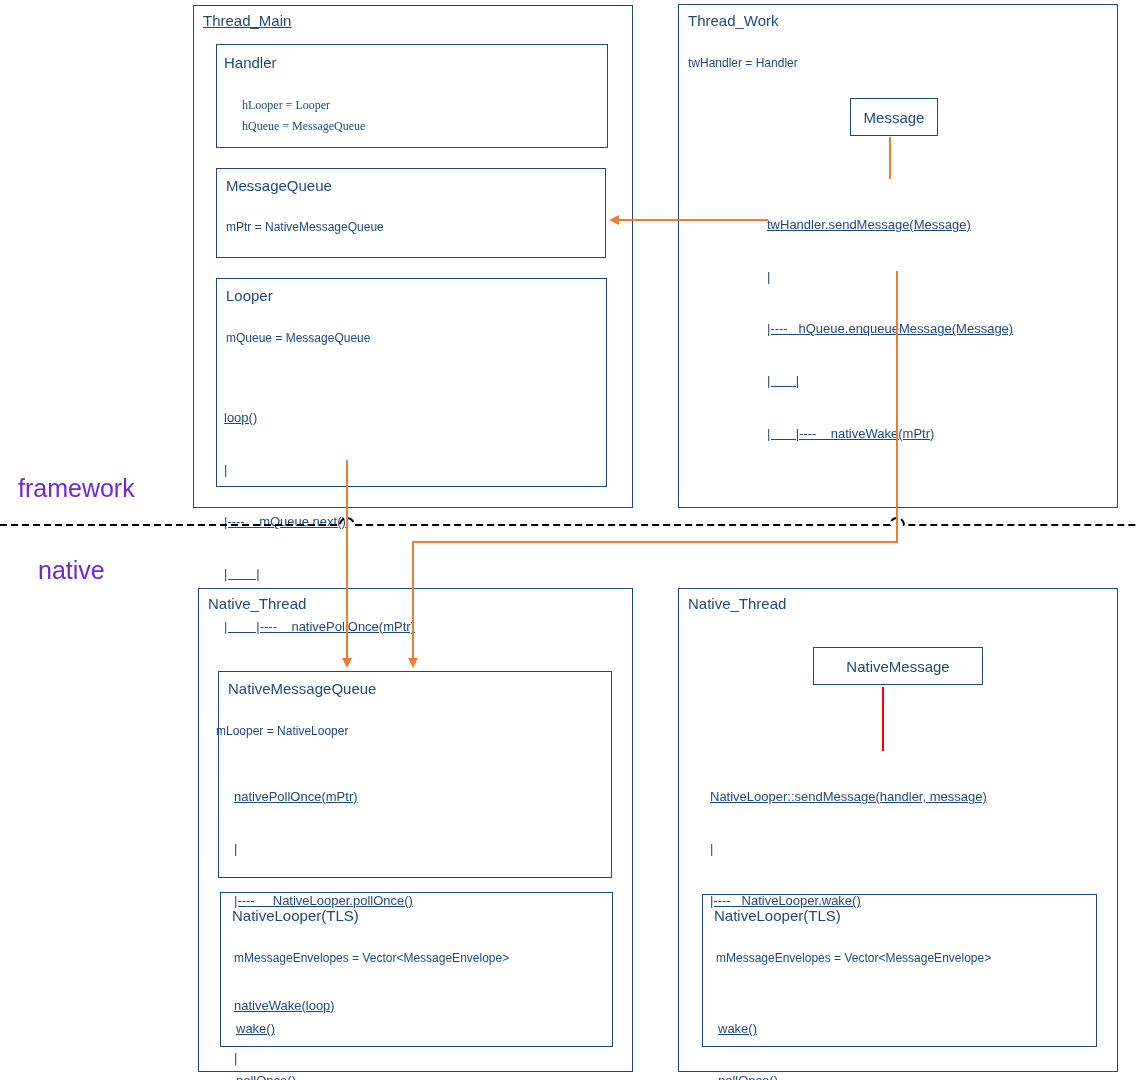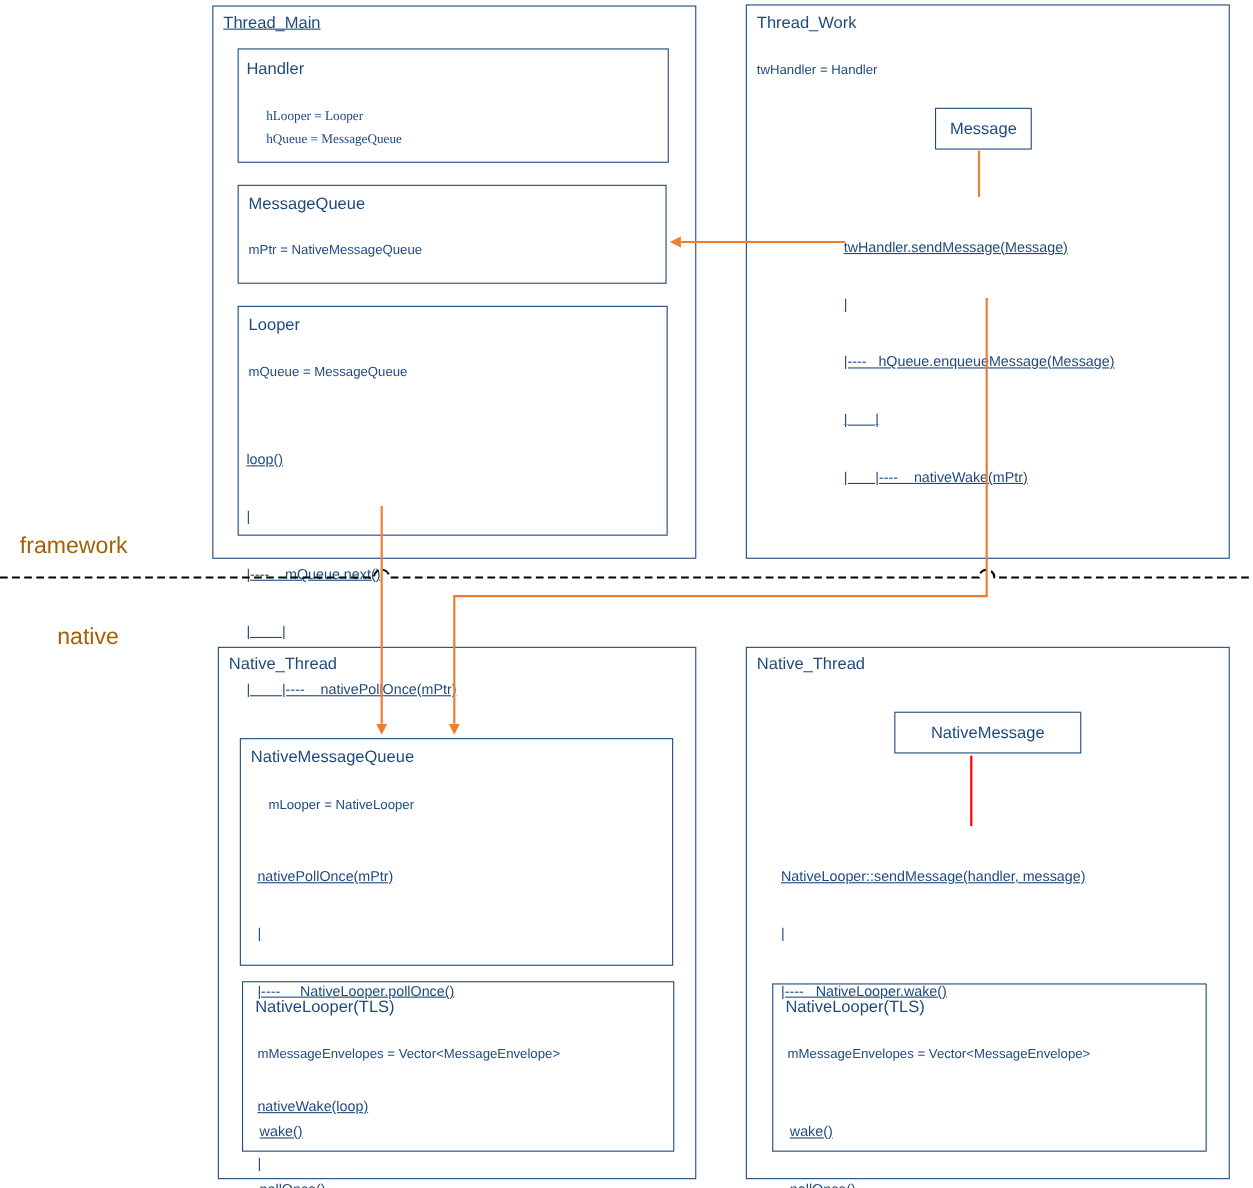--- a/index.html
+++ b/index.html
@@ -38,23 +38,22 @@
   }
   .code {
     position: absolute;
     font-size: 13px;
     line-height: 17.4px;
     white-space: pre;
   }
   .code .code-line { min-height: 17.4px; text-decoration: underline; }
   .layer-label {
     position: absolute;
-    font-size: 21px;
-    color: #a16207;
-    margin-top: 11px;
+    font-size: 25px;
+    color: #6d28d9;
   }
   svg.overlay {
     position: absolute;
     left: 0; top: 0;
     z-index: 10;
     pointer-events: none;
   }
   .stroke-orange { stroke: var(--orange, #ED7D31); stroke-width: 2; fill: none; }
   .stroke-red    { stroke: var(--red, #FF0000);    stroke-width: 2; fill: none; }
   .divider-line  { stroke: var(--divider, #000000); stroke-width: 1.8; fill: none; stroke-dasharray: 7 4; }
@@ -106,26 +105,26 @@
 <div class="props" style="left:688px; top:53px;">twHandler = Handler</div>
 <div class="code" style="left:767px; top:181px;">
   <div class="code-line">twHandler.sendMessage(Message)</div>
   <div class="code-line">|</div>
   <div class="code-line">|----   hQueue.enqueueMessage(Message)</div>
   <div class="code-line">|       |</div>
   <div class="code-line">|       |----    nativeWake(mPtr)</div>
 </div>
 
 <div class="layer-label" style="left:18px; top:474px;">framework</div>
-<div class="layer-label" style="left:52px; top:556px;">native</div>
+<div class="layer-label" style="left:38px; top:556px;">native</div>
 
 <div class="label" style="left:208px; top:594px;">Native_Thread</div>
 
 <div class="label" style="left:228px; top:679px;">NativeMessageQueue</div>
-<div class="props" style="left:244px; top:721px;text-align:center;">mLooper = NativeLooper</div>
+<div class="props" style="left:216px; top:721px;text-align:center;">mLooper = NativeLooper</div>
 <div class="code" style="left:234px; top:753px;">
   <div class="code-line">nativePollOnce(mPtr)</div>
   <div class="code-line">|</div>
   <div class="code-line">|----     NativeLooper.pollOnce()</div>
   <div class="code-line"></div>
   <div class="code-line">nativeWake(loop)</div>
   <div class="code-line">|</div>
   
 </div>
 

